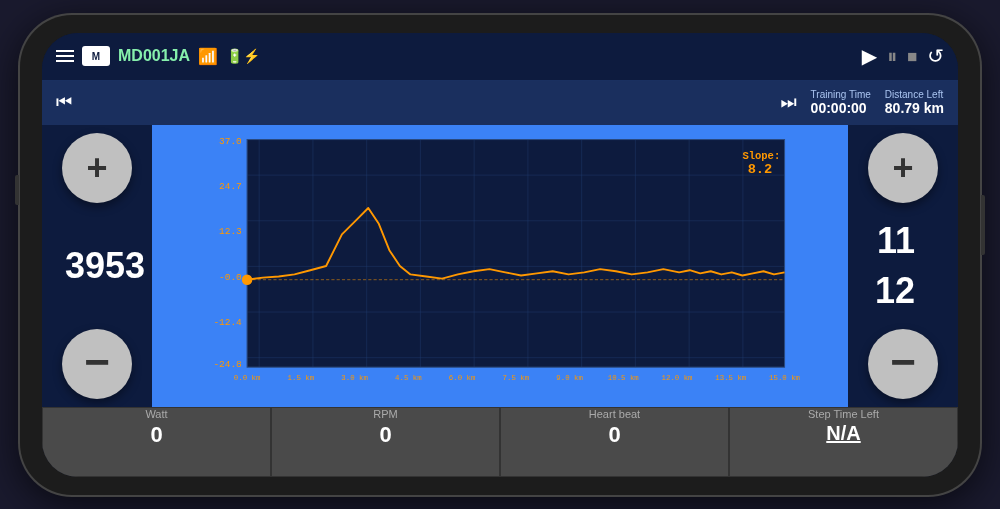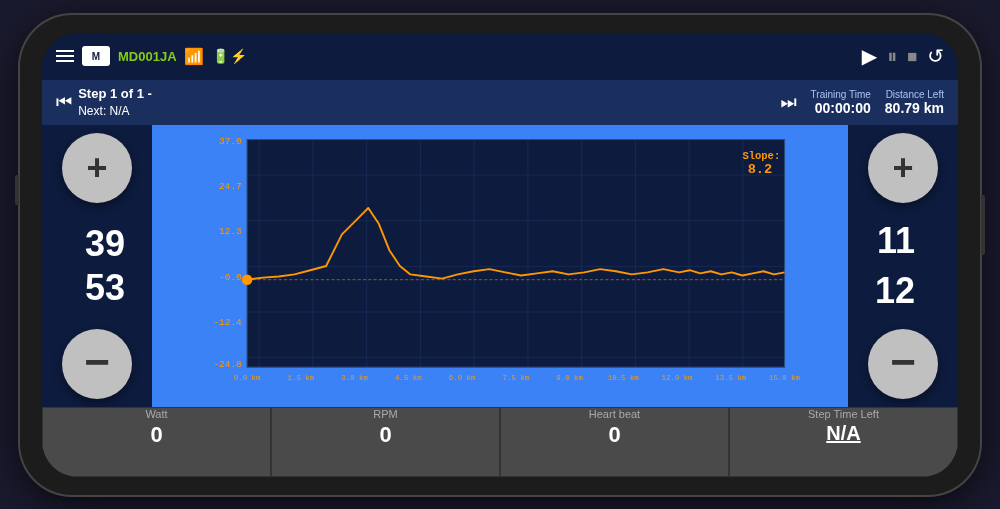--- a/index.html
+++ b/index.html
@@ -83,22 +83,22 @@
       background: #fff;
       border-radius: 3px;
       display: flex;
       align-items: center;
       justify-content: center;
       font-size: 10px;
       font-weight: bold;
       color: #0d1b3e;
     }
     .device-id {
-      color: #84cc16;
-      font-size: 13px;
+      color: #86efac;
+      font-size: 16px;
       font-weight: bold;
     }
     .wifi-icon {
       color: #4fc3f7;
       font-size: 16px;
     }
     .battery-icon {
       color: white;
       font-size: 14px;
       display: flex;
@@ -147,21 +147,21 @@
       display: flex;
       align-items: center;
       gap: 14px;
     }
     .skip-next-icon {
       color: white;
       font-size: 18px;
       cursor: pointer;
     }
     .time-block {
-      text-align: right;
+      text-align: left;
     }
     .time-label {
       color: #aac4f0;
       font-size: 10px;
     }
     .time-value {
       color: white;
       font-size: 14px;
       font-weight: bold;
     }
@@ -208,21 +208,21 @@
       align-items: center;
       justify-content: center;
       cursor: pointer;
       font-size: 36px;
       color: #333;
       font-weight: bold;
       box-shadow: 0 4px 10px rgba(0,0,0,0.4);
     }
     .left-values {
       display: flex;
-      flex-direction: column;
+      flex-direction: row;
       align-items: flex-start;
       padding-left: 16px;
     }
     .left-values .val {
       color: white;
       font-size: 36px;
       font-weight: bold;
       line-height: 1.2;
     }
     .right-values {
@@ -306,24 +306,20 @@
         <span class="ctrl-btn">▶</span>
         <span class="ctrl-btn gray">⏸</span>
         <span class="ctrl-btn gray">⏹</span>
         <span class="ctrl-btn">↺</span>
       </div>
     </div>
 
     <div class="step-bar">
       <div class="step-bar-left">
         <span class="skip-icon">⏮</span>
-        <div class="step-info">
-          <div class="step-line1">Step 1 of 1 -</div>
-          <div>Next: N/A</div>
-        </div>
       </div>
       <div class="step-bar-right">
         <span class="skip-next-icon">⏭</span>
         <div class="time-block">
           <div class="time-label">Training Time</div>
           <div class="time-value">00:00:00</div>
         </div>
         <div class="time-block">
           <div class="time-label">Distance Left</div>
           <div class="time-value">80.79 km</div>

